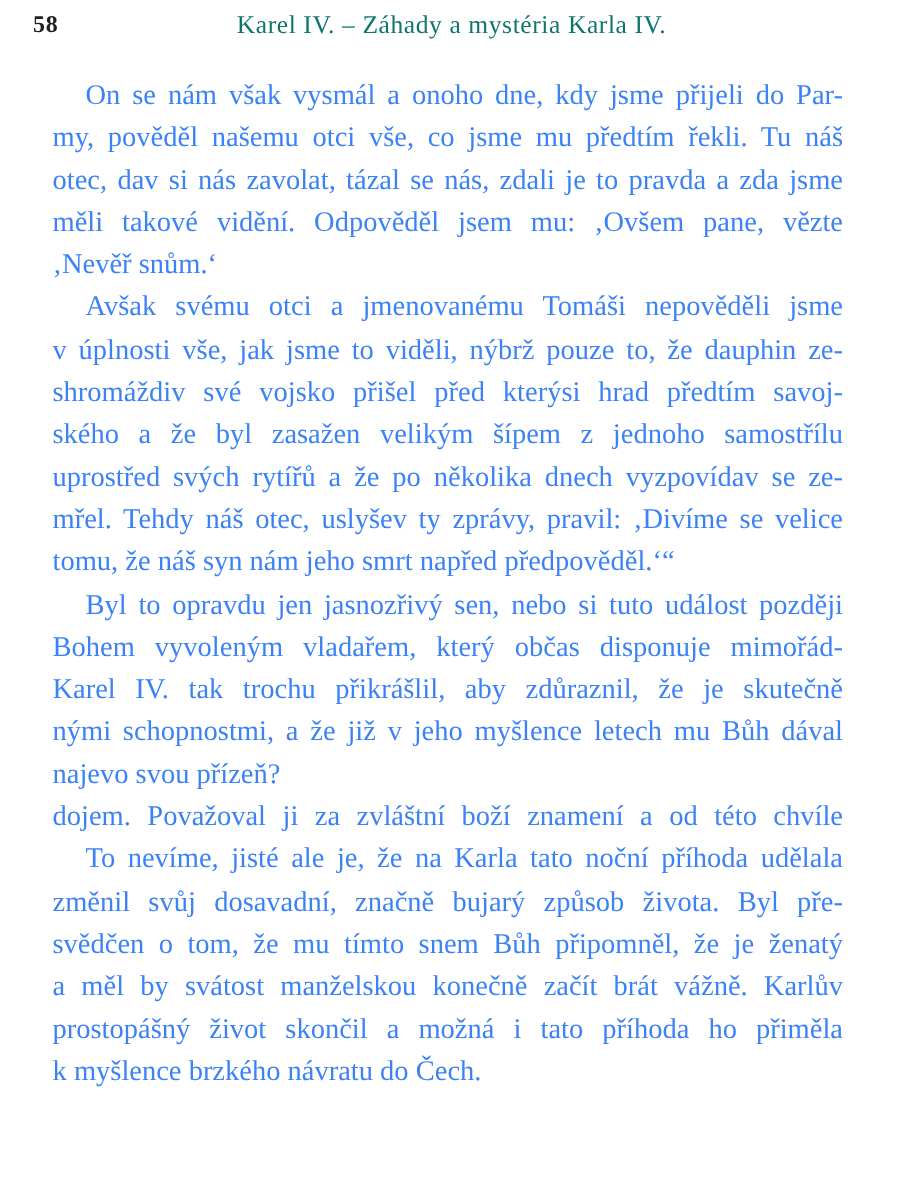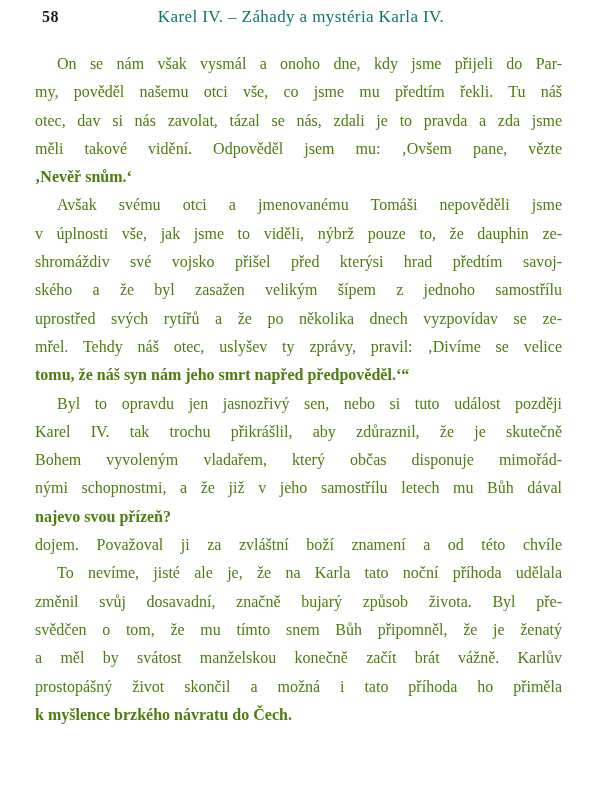--- a/index.html
+++ b/index.html
@@ -9,44 +9,44 @@
     background:#ffffff;
     color:#1e1e1e;
     font-family:"Liberation Serif", serif;
     overflow:hidden;
   }
   .header{
     position:absolute;top:7px;left:0;right:0;height:24px;
   }
   .page-number{
     position:absolute;left:22px;top:1px;
-    font-weight:bold;font-size:16px;letter-spacing:0.5px;margin-left:20px;
+    font-weight:bold;font-size:16px;letter-spacing:0.5px;
   }
   .running-title{
     text-align:center;
     font-size:17px;
     letter-spacing:0.4px;
     color:#0f766e;
   }
   .body-text{
     position:absolute;
     left:35px;top:50px;width:527px;
-    font-size:16px;
+    font-size:19px;
     line-height:28.3px;
-    color:#4d7c0f;
+    color:#3b82f6;
   }
   .paragraph{margin:0;padding:0;}
   .line{
     text-align:justify;
     text-align-last:justify;
     white-space:normal;
     height:28.3px;
   }
   .line.first{text-indent:22px;}
-  .line.last{text-align:right;text-align-last:left;font-weight:bold;}
+  .line.last{text-align:right;text-align-last:left;}
 </style>
 </head>
 <body>
 
 <div class="page">
   <div class="header">
     <span class="page-number">58</span>
     <div class="running-title">Karel IV. – Záhady a mystéria Karla IV.</div>
   </div>
   <div class="body-text" id="body-text">
@@ -61,23 +61,23 @@
         <div class="line first">Avšak svému otci a jmenovanému Tomáši nepověděli jsme</div>
         <div class="line">v úplnosti vše, jak jsme to viděli, nýbrž pouze to, že dauphin ze-</div>
         <div class="line">shromáždiv své vojsko přišel před kterýsi hrad předtím savoj-</div>
         <div class="line">ského a že byl zasažen velikým šípem z jednoho samostřílu</div>
         <div class="line">uprostřed svých rytířů a že po několika dnech vyzpovídav se ze-</div>
         <div class="line">mřel. Tehdy náš otec, uslyšev ty zprávy, pravil: ‚Divíme se velice</div>
         <div class="line last">tomu, že náš syn nám jeho smrt napřed předpověděl.‘“</div>
       </div>
       <div class="paragraph">
         <div class="line first">Byl to opravdu jen jasnozřivý sen, nebo si tuto událost později</div>
+        <div class="line">Bohem vyvoleným vladařem, který občas disponuje mimořád-</div>
         <div class="line">Karel IV. tak trochu přikrášlil, aby zdůraznil, že je skutečně</div>
-        <div class="line">Bohem vyvoleným vladařem, který občas disponuje mimořád-</div>
-        <div class="line">nými schopnostmi, a že již v jeho samostřílu letech mu Bůh dával</div>
+        <div class="line">nými schopnostmi, a že již v jeho myšlence letech mu Bůh dával</div>
         <div class="line last">najevo svou přízeň?</div>
       </div>
       <div class="paragraph">
         <div class="line">dojem. Považoval ji za zvláštní boží znamení a od této chvíle</div>
         <div class="line first">To nevíme, jisté ale je, že na Karla tato noční příhoda udělala</div>
         <div class="line">změnil svůj dosavadní, značně bujarý způsob života. Byl pře-</div>
         <div class="line">svědčen o tom, že mu tímto snem Bůh připomněl, že je ženatý</div>
         <div class="line">a měl by svátost manželskou konečně začít brát vážně. Karlův</div>
         <div class="line">prostopášný život skončil a možná i tato příhoda ho přiměla</div>
         <div class="line last">k myšlence brzkého návratu do Čech.</div>

